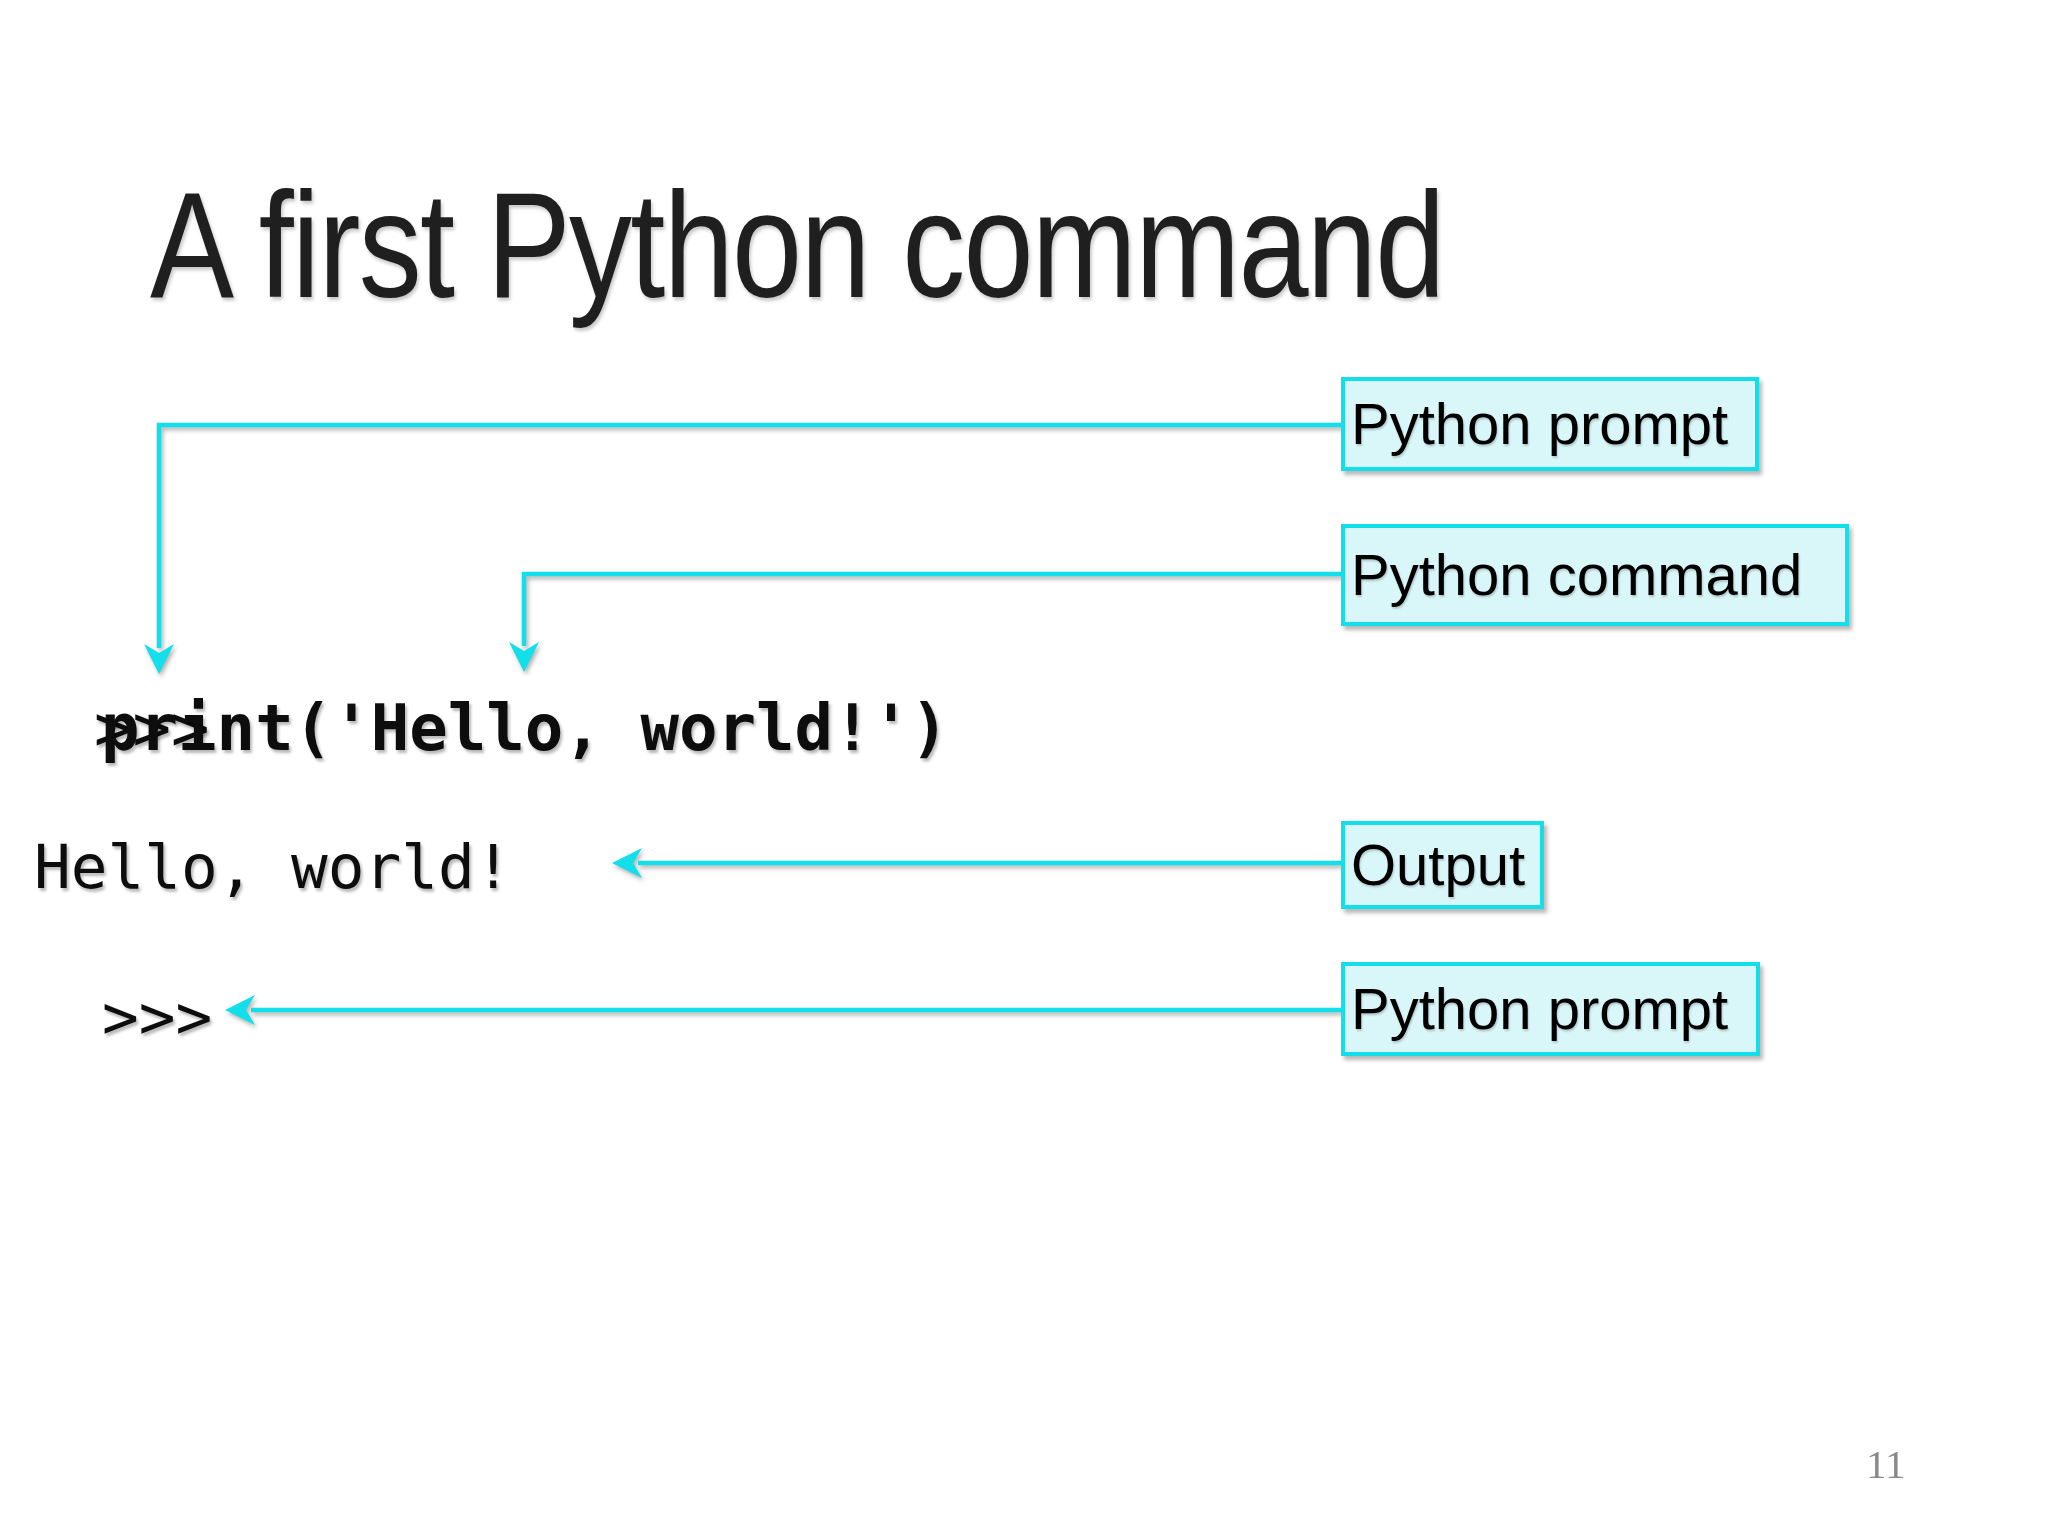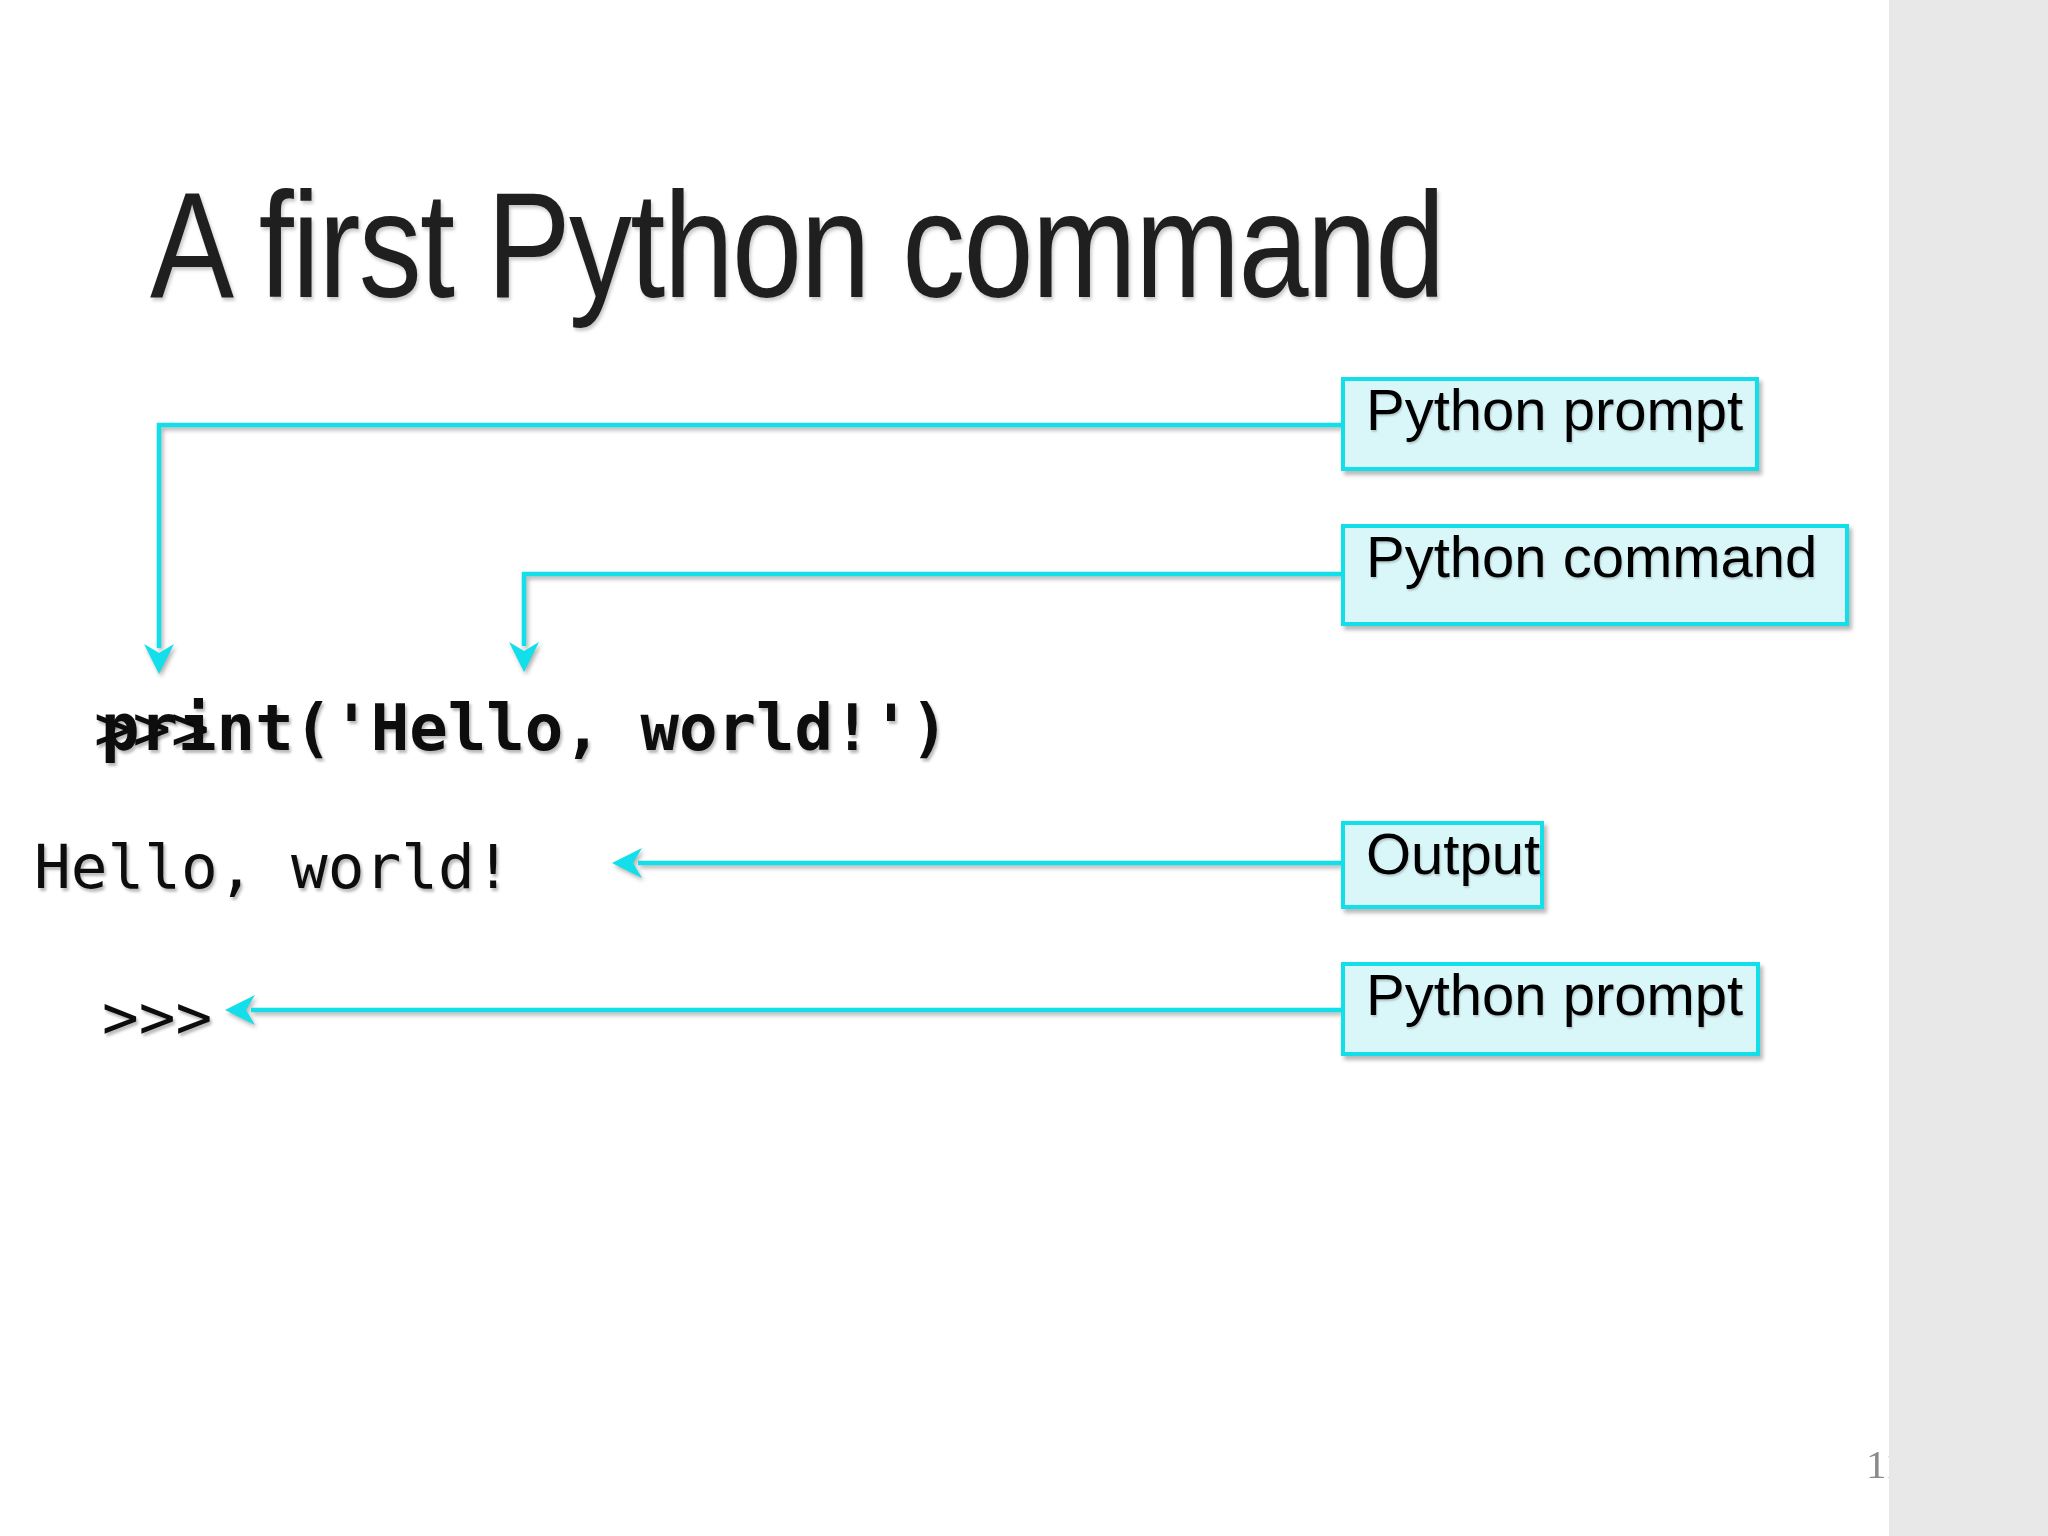--- a/index.html
+++ b/index.html
@@ -7,21 +7,21 @@
     --accent:#12dfe9;
     --fill:#d9f6f9;
     --title:#1f1f1f;
     --code:#0d0d0d;
     --label:#000000;
     --page:#8a8a8a;
   }
   html,body{margin:0;padding:0;background:#e8e8e8;}
   .slide{
     position:relative;
-    width:1889px;height:1536px;
+    width:2048px;height:1536px;
     background:var(--bg);
     overflow:hidden;
     font-family:"Liberation Sans",sans-serif;
   }
   .title{
     position:absolute;
     left:150px;top:170px;
     margin:0;
     font-family:"Liberation Sans",sans-serif;
     font-weight:300;
@@ -61,22 +61,22 @@
   }
   .connectors g{
     filter:drop-shadow(2px 3px 2px rgba(0,0,0,.30));
   }
   .callout{
     position:absolute;
     box-sizing:border-box;
     background:var(--fill);
     border:4px solid var(--accent);
     display:flex;
-    align-items:flex-start;
-    padding-left:21px;
+    align-items:center;
+    padding-left:6px;
     box-shadow:3px 4px 4px rgba(0,0,0,.28);
   }
   .callout span{
     font-family:"Liberation Sans",sans-serif;
     font-size:58px;
     line-height:1;
     color:var(--label);
     white-space:nowrap;
     text-shadow:1px 2px 2px rgba(0,0,0,.18);
   }

